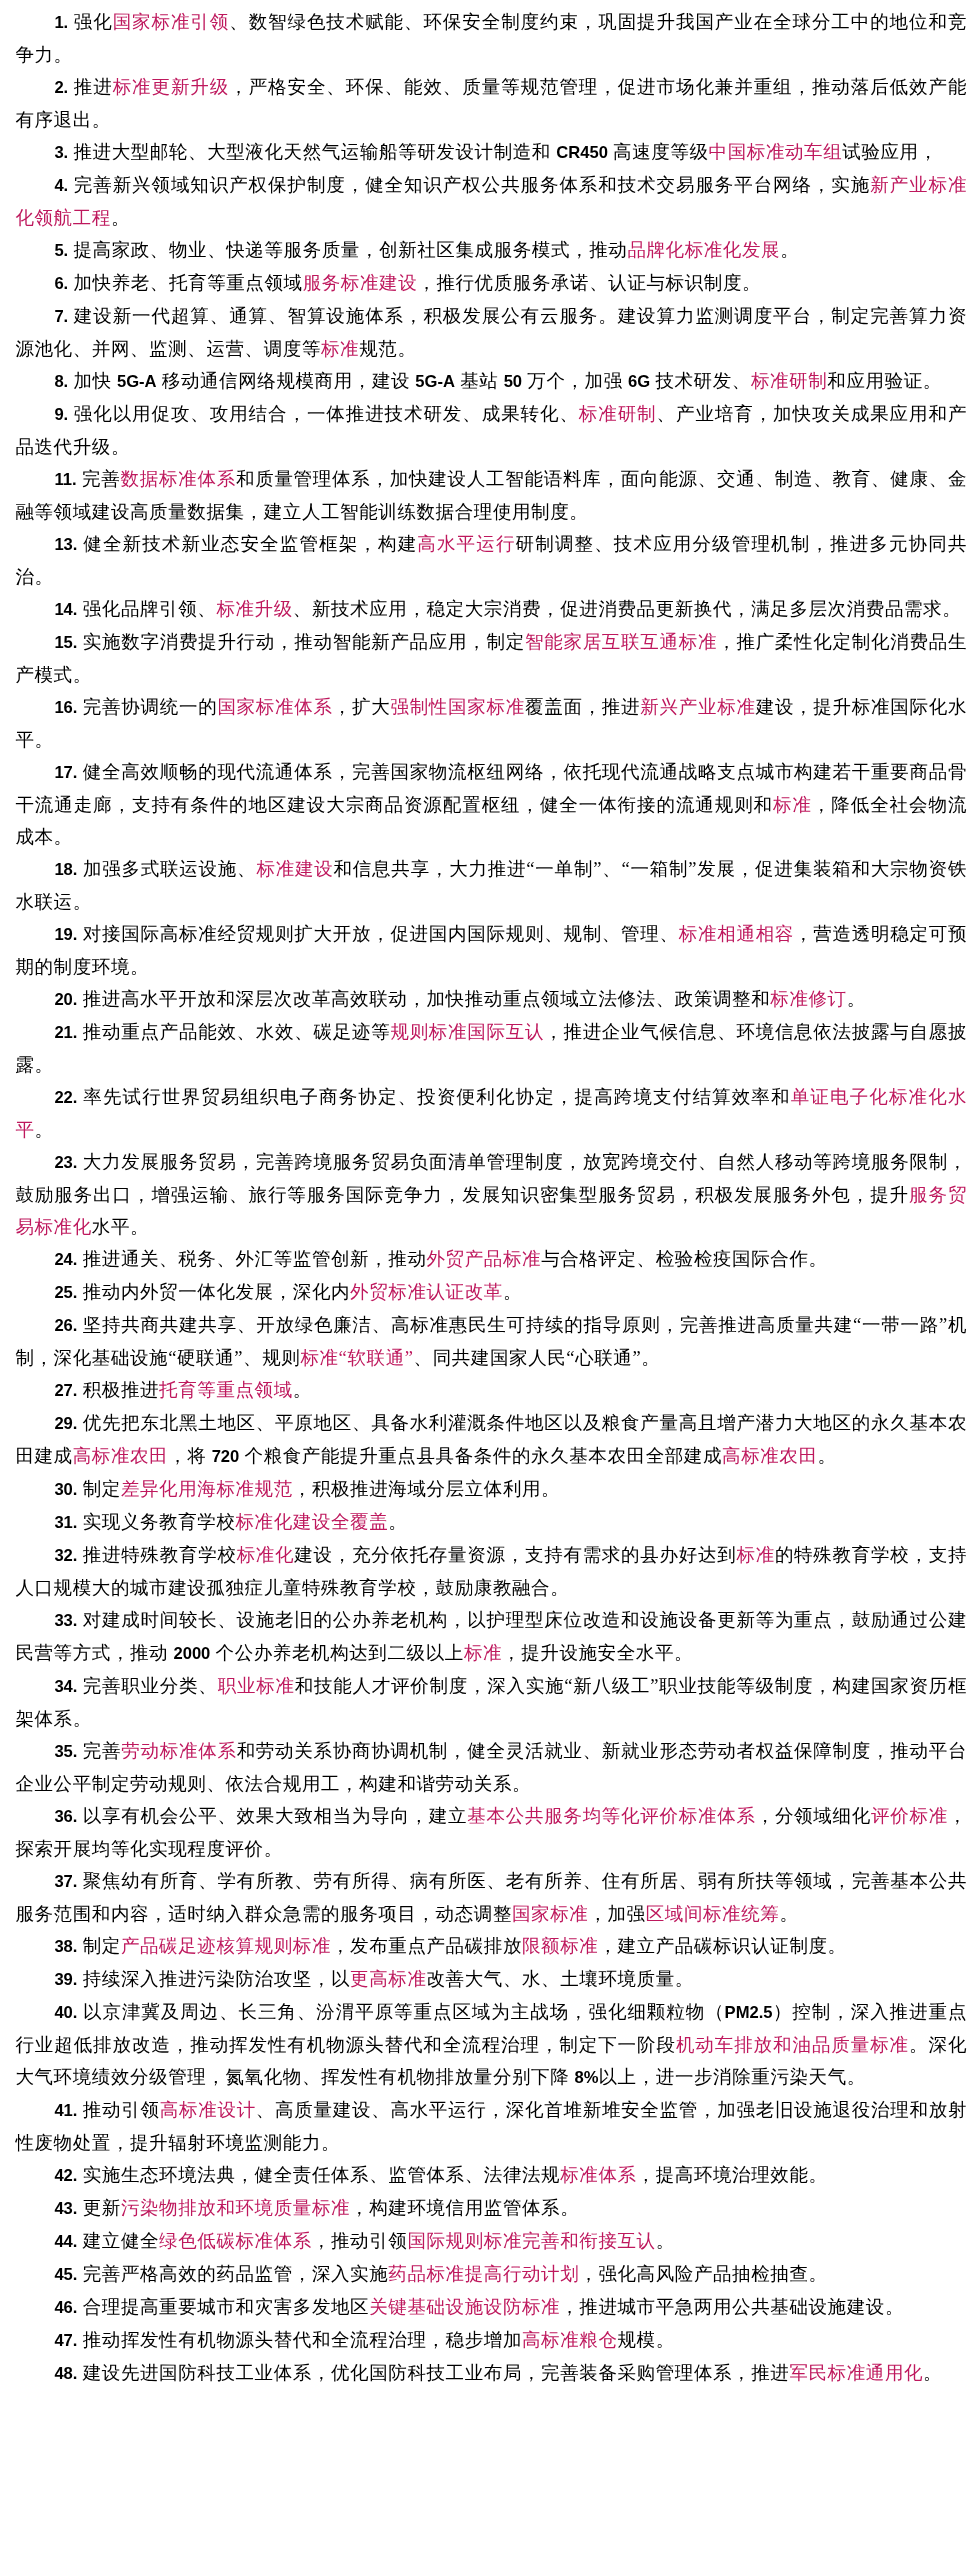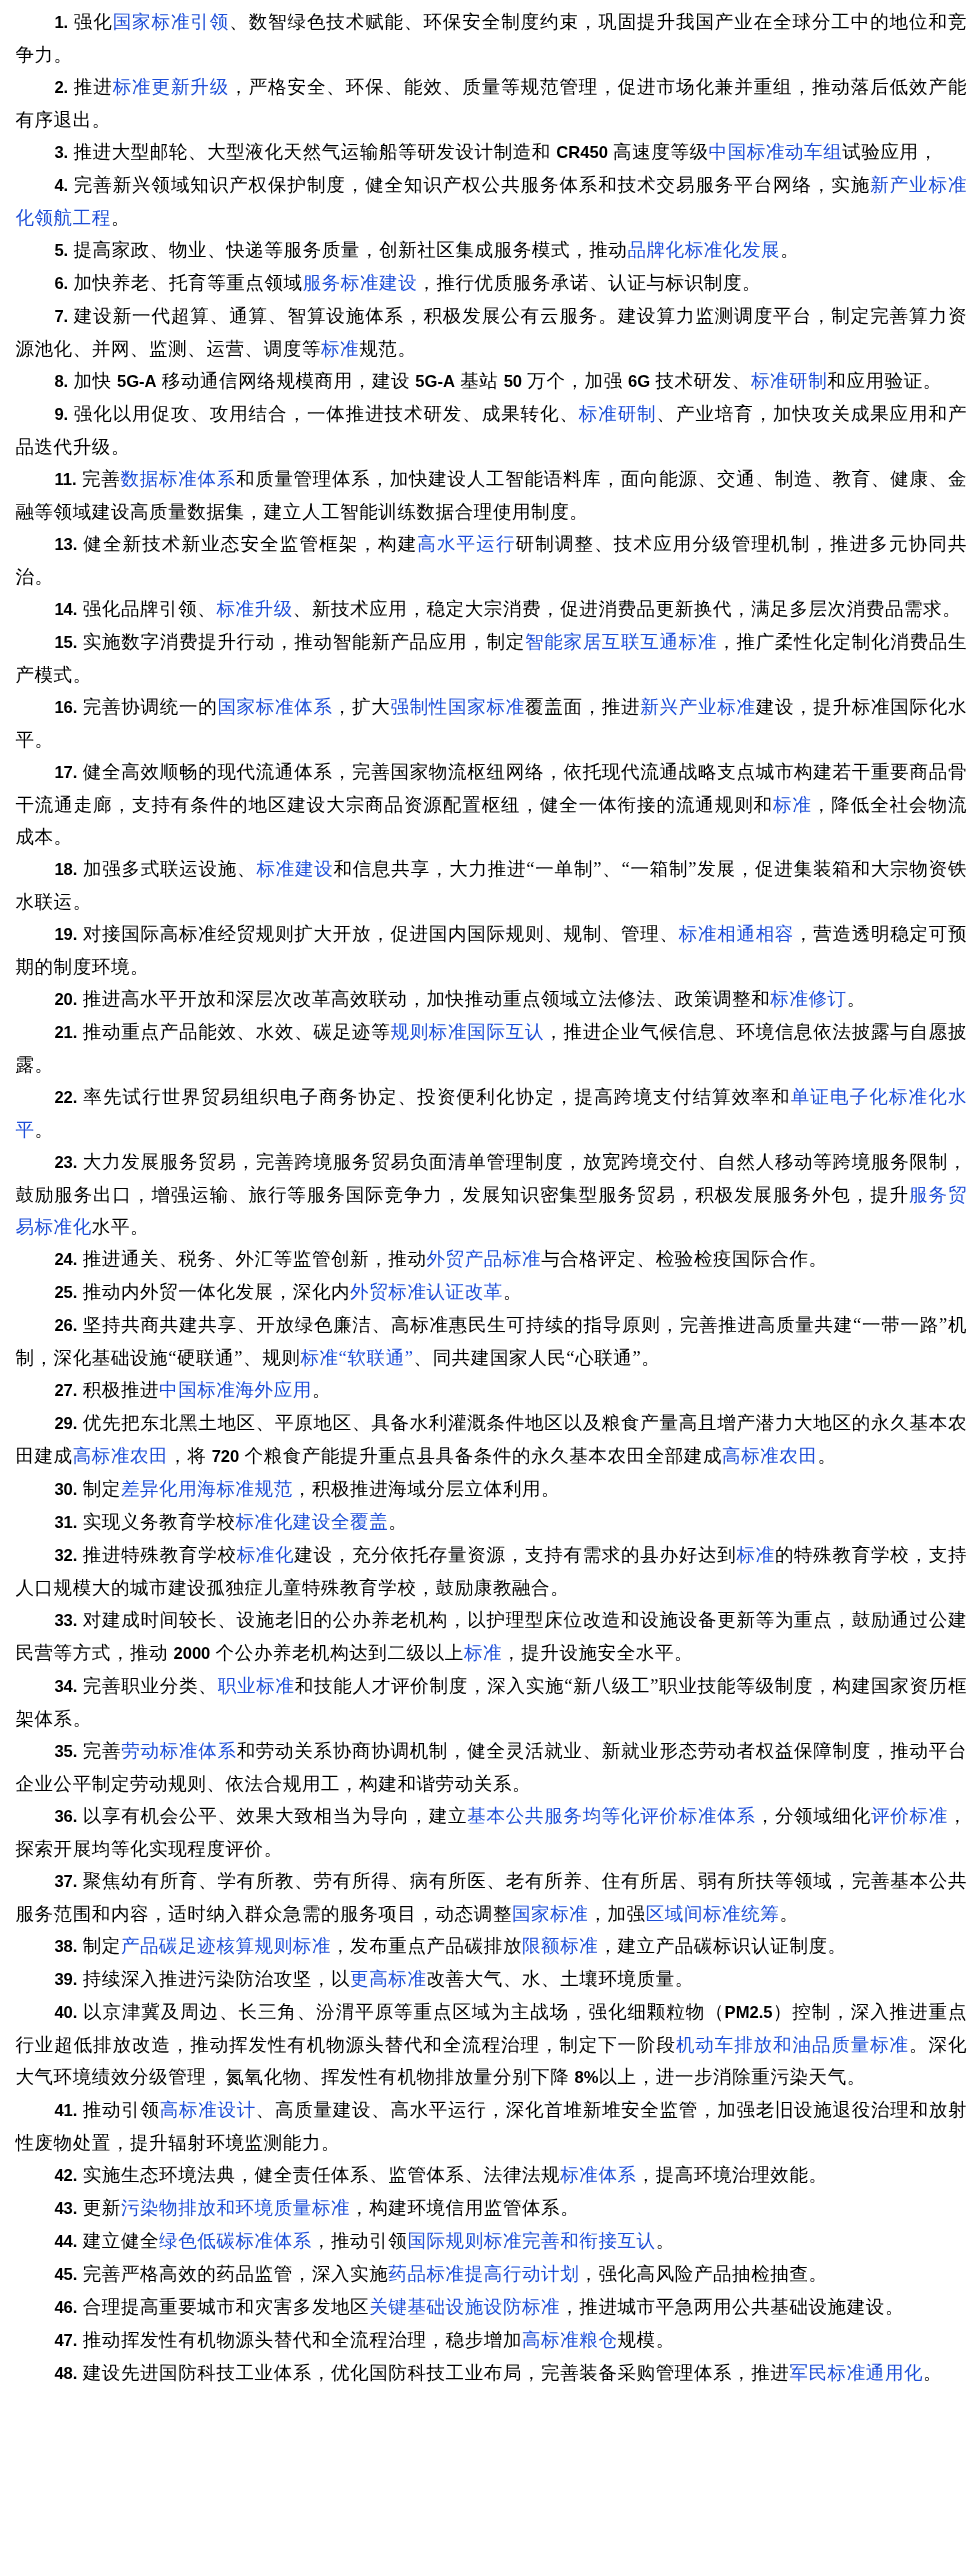--- a/index.html
+++ b/index.html
@@ -20,21 +20,21 @@
   }
   p.item {
     margin: 0;
     padding: 0;
     text-indent: 39px;
     line-height: 32px;
     text-align: justify;
     letter-spacing: 0.6px;
     word-break: break-all;
   }
-  .red { color: #1d4ed8; }
+  .red { color: #be185d; }
   .latin {
     font-family: "Liberation Sans", "DejaVu Sans", sans-serif;
     font-weight: bold;
     font-size: 16.6px;
     letter-spacing: 0;
   }
   .num { letter-spacing: 0; }
 </style>
 </head>
 <body>
@@ -57,21 +57,21 @@
     <p class="item"><span class="latin num">17.</span> <span class="seg">健全高效顺畅的现代流通体系，完善国家物流枢纽网络，依托现代流通战略支点城市构建若干重要商品骨干流通走廊，支持有条件的地区建设大宗商品资源配置枢纽，健全一体衔接的流通规则和</span><span class="seg red">标准</span><span class="seg">，降低全社会物流成本。</span></p>
     <p class="item"><span class="latin num">18.</span> <span class="seg">加强多式联运设施、</span><span class="seg red">标准建设</span><span class="seg">和信息共享，大力推进“一单制”、“一箱制”发展，促进集装箱和大宗物资铁水联运。</span></p>
     <p class="item"><span class="latin num">19.</span> <span class="seg">对接国际高标准经贸规则扩大开放，促进国内国际规则、规制、管理、</span><span class="seg red">标准相通相容</span><span class="seg">，营造透明稳定可预期的制度环境。</span></p>
     <p class="item"><span class="latin num">20.</span> <span class="seg">推进高水平开放和深层次改革高效联动，加快推动重点领域立法修法、政策调整和</span><span class="seg red">标准修订</span><span class="seg">。</span></p>
     <p class="item"><span class="latin num">21.</span> <span class="seg">推动重点产品能效、水效、碳足迹等</span><span class="seg red">规则标准国际互认</span><span class="seg">，推进企业气候信息、环境信息依法披露与自愿披露。</span></p>
     <p class="item"><span class="latin num">22.</span> <span class="seg">率先试行世界贸易组织电子商务协定、投资便利化协定，提高跨境支付结算效率和</span><span class="seg red">单证电子化标准化水平</span><span class="seg">。</span></p>
     <p class="item"><span class="latin num">23.</span> <span class="seg">大力发展服务贸易，完善跨境服务贸易负面清单管理制度，放宽跨境交付、自然人移动等跨境服务限制，鼓励服务出口，增强运输、旅行等服务国际竞争力，发展知识密集型服务贸易，积极发展服务外包，提升</span><span class="seg red">服务贸易标准化</span><span class="seg">水平。</span></p>
     <p class="item"><span class="latin num">24.</span> <span class="seg">推进通关、税务、外汇等监管创新，推动</span><span class="seg red">外贸产品标准</span><span class="seg">与合格评定、检验检疫国际合作。</span></p>
     <p class="item"><span class="latin num">25.</span> <span class="seg">推动内外贸一体化发展，深化内</span><span class="seg red">外贸标准认证改革</span><span class="seg">。</span></p>
     <p class="item"><span class="latin num">26.</span> <span class="seg">坚持共商共建共享、开放绿色廉洁、高标准惠民生可持续的指导原则，完善推进高质量共建“一带一路”机制，深化基础设施“硬联通”、规则</span><span class="seg red">标准“软联通”</span><span class="seg">、同共建国家人民“心联通”。</span></p>
-    <p class="item"><span class="latin num">27.</span> <span class="seg">积极推进</span><span class="seg red">中国标准海外应用</span><span class="seg">。</span></p>
+    <p class="item"><span class="latin num">27.</span> <span class="seg">积极推进</span><span class="seg red">托育等重点领域</span><span class="seg">。</span></p>
     <p class="item"><span class="latin num">29.</span> <span class="seg">优先把东北黑土地区、平原地区、具备水利灌溉条件地区以及粮食产量高且增产潜力大地区的永久基本农田建成</span><span class="seg red">高标准农田</span><span class="seg">，将 <span class="latin">720</span> 个粮食产能提升重点县具备条件的永久基本农田全部建成</span><span class="seg red">高标准农田</span><span class="seg">。</span></p>
     <p class="item"><span class="latin num">30.</span> <span class="seg">制定</span><span class="seg red">差异化用海标准规范</span><span class="seg">，积极推进海域分层立体利用。</span></p>
     <p class="item"><span class="latin num">31.</span> <span class="seg">实现义务教育学校</span><span class="seg red">标准化建设全覆盖</span><span class="seg">。</span></p>
     <p class="item"><span class="latin num">32.</span> <span class="seg">推进特殊教育学校</span><span class="seg red">标准化</span><span class="seg">建设，充分依托存量资源，支持有需求的县办好达到</span><span class="seg red">标准</span><span class="seg">的特殊教育学校，支持人口规模大的城市建设孤独症儿童特殊教育学校，鼓励康教融合。</span></p>
     <p class="item"><span class="latin num">33.</span> <span class="seg">对建成时间较长、设施老旧的公办养老机构，以护理型床位改造和设施设备更新等为重点，鼓励通过公建民营等方式，推动 <span class="latin">2000</span> 个公办养老机构达到二级以上</span><span class="seg red">标准</span><span class="seg">，提升设施安全水平。</span></p>
     <p class="item"><span class="latin num">34.</span> <span class="seg">完善职业分类、</span><span class="seg red">职业标准</span><span class="seg">和技能人才评价制度，深入实施“新八级工”职业技能等级制度，构建国家资历框架体系。</span></p>
     <p class="item"><span class="latin num">35.</span> <span class="seg">完善</span><span class="seg red">劳动标准体系</span><span class="seg">和劳动关系协商协调机制，健全灵活就业、新就业形态劳动者权益保障制度，推动平台企业公平制定劳动规则、依法合规用工，构建和谐劳动关系。</span></p>
     <p class="item"><span class="latin num">36.</span> <span class="seg">以享有机会公平、效果大致相当为导向，建立</span><span class="seg red">基本公共服务均等化评价标准体系</span><span class="seg">，分领域细化</span><span class="seg red">评价标准</span><span class="seg">，探索开展均等化实现程度评价。</span></p>
     <p class="item"><span class="latin num">37.</span> <span class="seg">聚焦幼有所育、学有所教、劳有所得、病有所医、老有所养、住有所居、弱有所扶等领域，完善基本公共服务范围和内容，适时纳入群众急需的服务项目，动态调整</span><span class="seg red">国家标准</span><span class="seg">，加强</span><span class="seg red">区域间标准统筹</span><span class="seg">。</span></p>
     <p class="item"><span class="latin num">38.</span> <span class="seg">制定</span><span class="seg red">产品碳足迹核算规则标准</span><span class="seg">，发布重点产品碳排放</span><span class="seg red">限额标准</span><span class="seg">，建立产品碳标识认证制度。</span></p>

